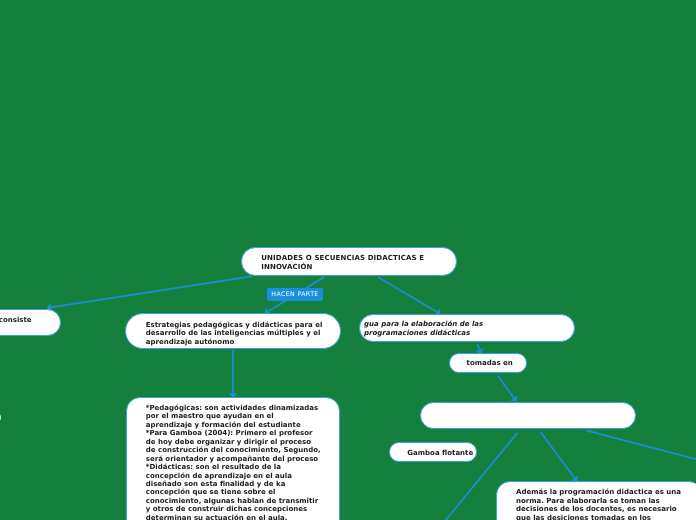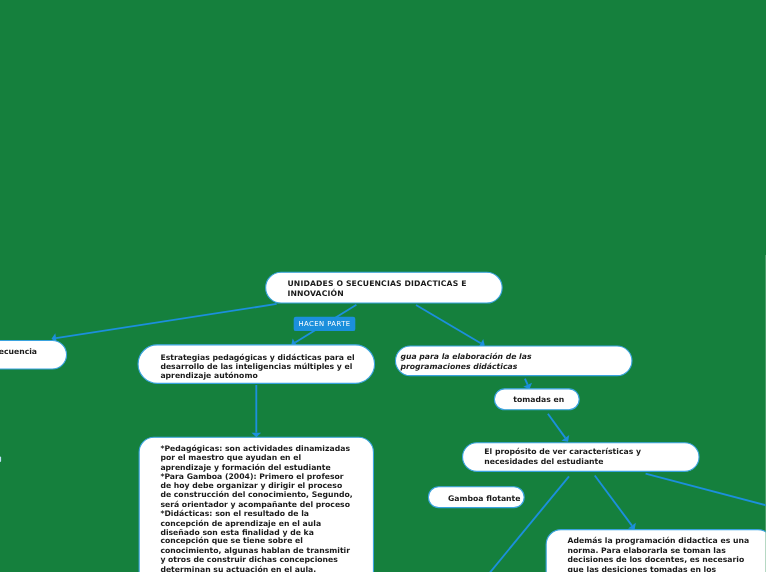--- a/index.html
+++ b/index.html
@@ -44,37 +44,35 @@
         <polygon points="516.4,401.5 510.37,400.66 517.51,395.52"></polygon>
         <polygon points="577,481.2 570.96,480.45 578.03,475.20"></polygon>
       </g>
   </svg>
 
   <div class="node" style="left: 241px; top: 247px; width: 216px; height: 29px; border-radius: 14.5px;"></div>
   <div class="txt" style="left: 261.3px; top: 254.3px; letter-spacing: 0.12px;">UNIDADES O SECUENCIAS DIDACTICAS E
 INNOVACIÓN</div>
 
   <div class="node" style="left: -156px; top: 308.6px; width: 217.2px; height: 27.8px; border-radius: 13.9px;"></div>
-  <div class="txt" style="left: -1.2px; top: 315.6px;">ecuencia</div>
+  <div class="txt" style="left: -1.2px; top: 315.6px;">consiste</div>
 
   <div class="node" style="left: 125px; top: 313px; width: 216px; height: 36px; border-radius: 18px;"></div>
   <div class="txt" style="left: 145.8px; top: 321px;">Estrategias pedagógicas y didácticas para el
 desarrollo de las inteligencias múltiples y el
 aprendizaje autónomo</div>
 
   <div class="node" style="left: 359px; top: 314px; width: 216px; height: 28px; border-radius: 14px;"></div>
   <div class="txt" style="left: 364px; top: 320.4px; font-style: italic;">gua para la elaboración de las
 programaciones didácticas</div>
 
   <div class="node" style="left: 449.3px; top: 353.2px; width: 78px; height: 19.6px; border-radius: 9.8px;"></div>
   <div class="txt" style="left: 466.6px; top: 359px;">tomadas en</div>
 
   <div class="node" style="left: 420.3px; top: 401.7px; width: 216px; height: 27px; border-radius: 13.5px;"></div>
-  <div class="txt" style="left: 440.3px; top: 407.2px;">El propósito de ver características y
-necesidades del estudiante</div>
 
   <div class="node" style="left: 389.3px; top: 442.3px; width: 88px; height: 19.6px; border-radius: 9.8px;"></div>
   <div class="txt" style="left: 407.3px; top: 449.1px;">Gamboa flotante</div>
 
   <div class="node" style="left: 126px; top: 397px; width: 214px; height: 145px; border-radius: 14px;"></div>
   <div class="txt" style="left: 145.8px; top: 403.8px;">*Pedagógicas: son actividades dinamizadas
 por el maestro que ayudan en el
 aprendizaje y formación del estudiante
 *Para Gamboa (2004): Primero el profesor
 de hoy debe organizar y dirigir el proceso

